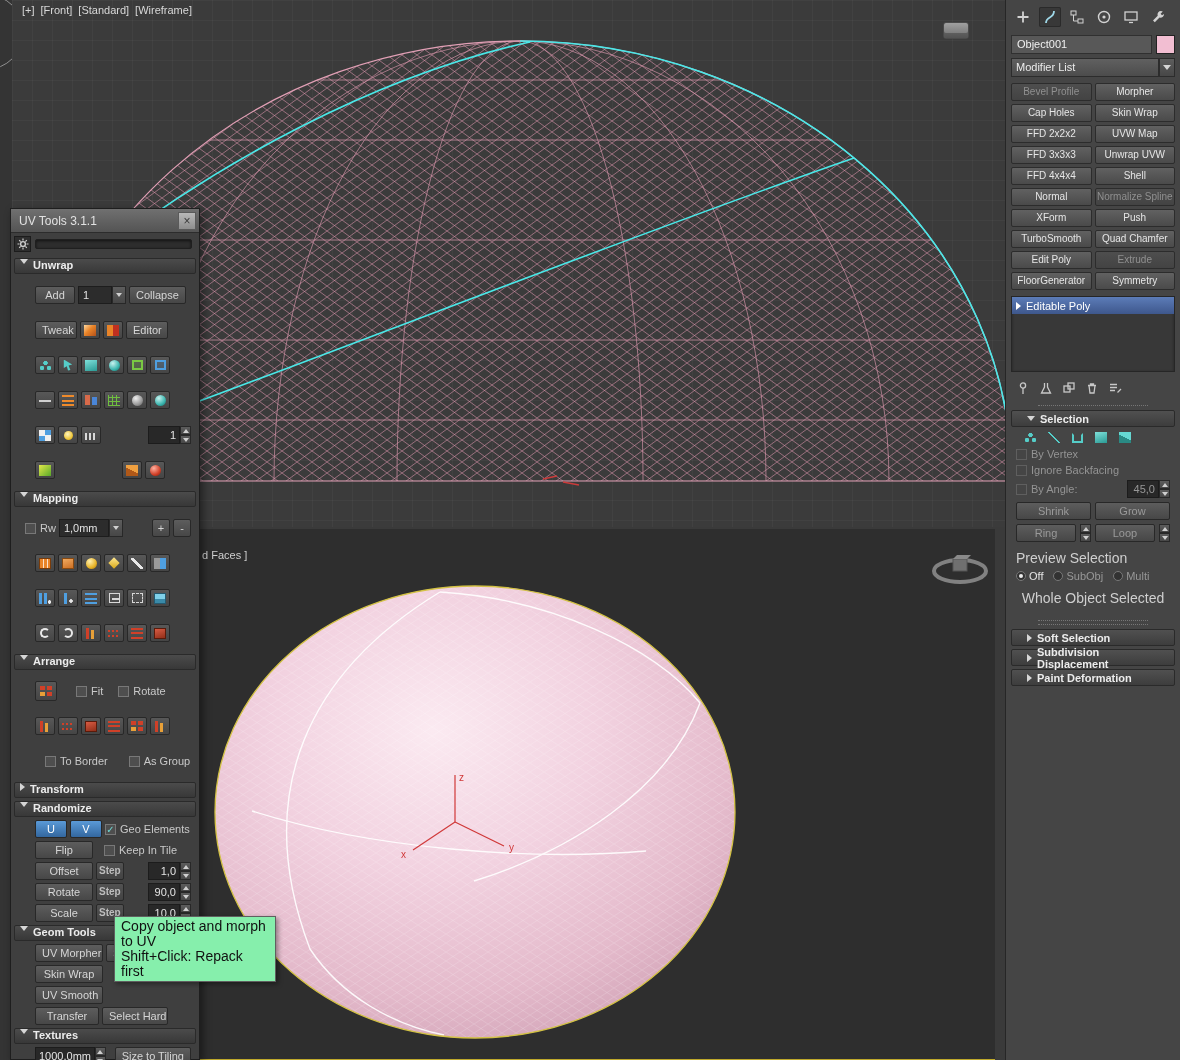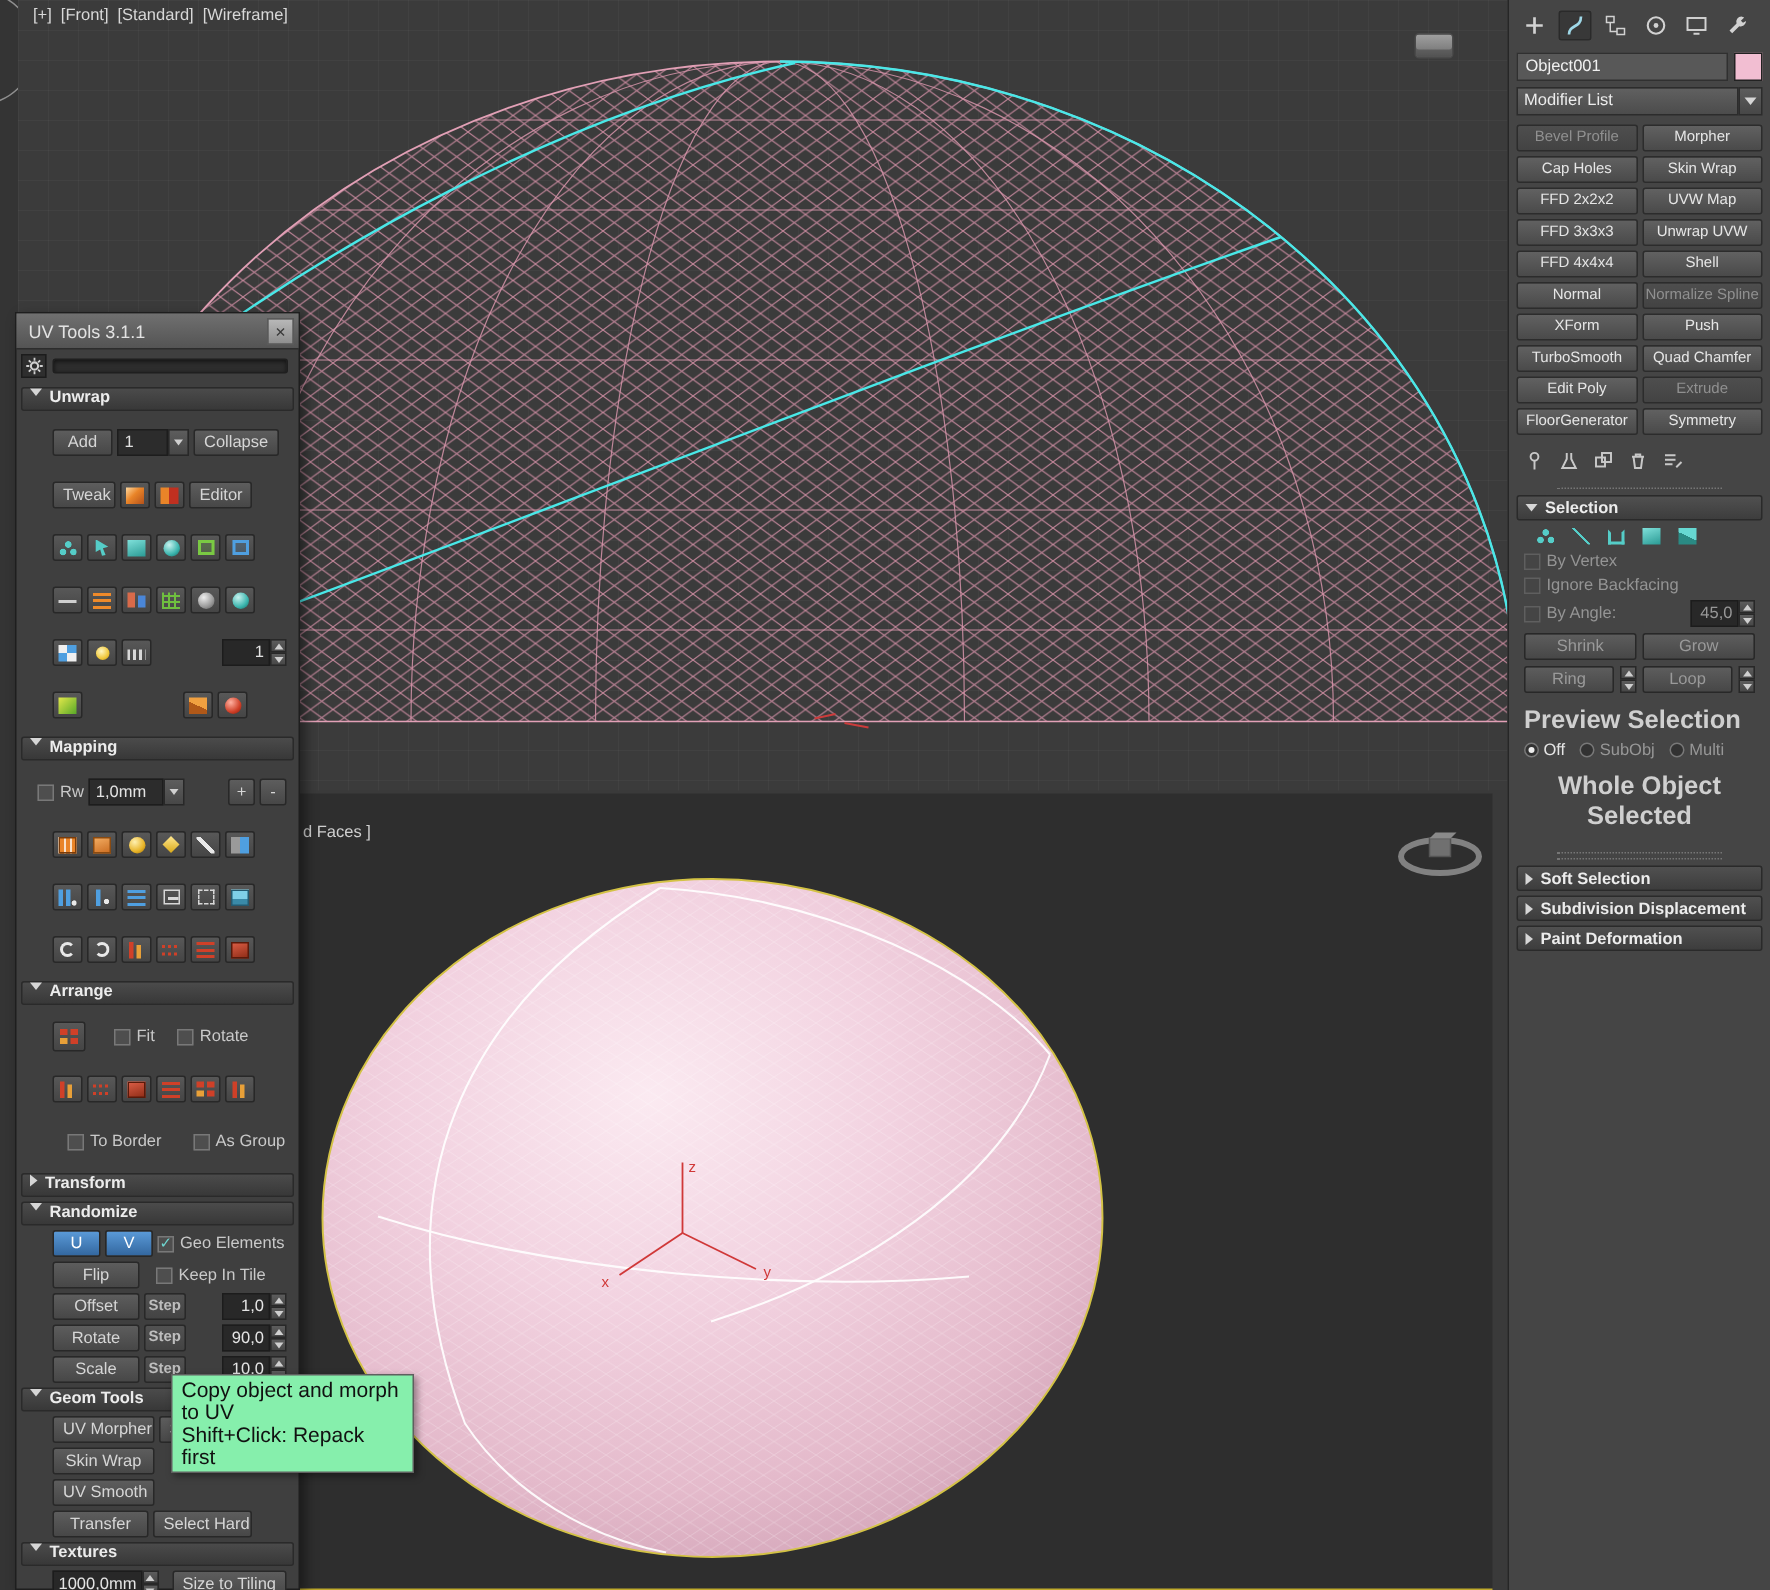--- a/index.html
+++ b/index.html
@@ -114,25 +114,25 @@
   .modlist .dar{width:16px;background:linear-gradient(#5d5d5d,#474747);border:1px solid #2c2c2c;display:flex;align-items:center;justify-content:center;}
   .modlist .dar::after{content:"";border-left:4px solid transparent;border-right:4px solid transparent;border-top:5px solid #d6d6d6;}
   .mgrid{display:grid;grid-template-columns:1fr 1fr;gap:3px;margin:6px 1px;}
   .mbtn{height:18px;background:linear-gradient(#616161,#4a4a4a);border:1px solid #2c2c2c;border-radius:2px;color:#e6e6e6;font-size:10px;line-height:16px;text-align:center;white-space:nowrap;overflow:hidden;}
   .mbtn.disabled{color:#909090;background:linear-gradient(#4e4e4e,#434343);}
   .stack{height:76px;background:#383838;border:1px solid #262626;margin:5px 1px;box-shadow:inset 0 1px 3px rgba(0,0,0,.4);}
   .stack-item{height:17px;background:linear-gradient(#5c7cb8,#3e578c);color:#fff;font-size:11px;display:flex;align-items:center;gap:5px;padding:0 4px;}
   .stack-item .tri-r{border-left-color:#fff;}
   .stacktools{display:flex;gap:9px;padding:4px 6px;}
   .grip{border-top:1px dotted #767676;margin:2px 28px;height:2px;}
-  .cph{height:17px;margin:3px 1px;background:linear-gradient(#505050,#3d3d3d);border:1px solid #2a2a2a;border-radius:2px;display:flex;align-items:center;gap:5px;padding:0 5px;color:#ececec;font-size:11px;font-weight:bold;}
+  .cph{height:17px;margin:3px 1px;background:linear-gradient(#505050,#3d3d3d);border:1px solid #2a2a2a;border-radius:2px;display:flex;align-items:center;gap:5px;padding:0 15px;color:#ececec;font-size:11px;font-weight:bold;}
   .cprow{display:flex;align-items:center;gap:4px;margin:4px 6px;}
   .cprow .btn{flex:1;}
   .sel-icons{display:flex;gap:12px;margin:5px 14px;align-items:center;}
-  .lbl{font-size:17px;color:#cfcfcf;font-weight:bold;}
+  .lbl{font-size:14px;color:#cfcfcf;}
   .radio{display:flex;align-items:center;gap:3px;font-size:11px;color:#979797;}
   .radio .rb{width:10px;height:10px;border-radius:50%;background:#323232;border:1px solid #787878;position:relative;flex:0 0 auto;}
   .radio.sel .rb::after{content:"";position:absolute;inset:2px;border-radius:50%;background:#ececec;}
   .radio.sel{color:#e4e4e4;}
   .center{justify-content:center;text-align:center;}
   svg text{font-family:"Liberation Sans",sans-serif;}
 </style>
 </head>
 <body>
 
@@ -635,20 +635,26 @@
       <div class="mbtn">XForm</div>
       <div class="mbtn">Push</div>
       <div class="mbtn">TurboSmooth</div>
       <div class="mbtn">Quad Chamfer</div>
       <div class="mbtn">Edit Poly</div>
       <div class="mbtn disabled">Extrude</div>
       <div class="mbtn">FloorGenerator</div>
       <div class="mbtn">Symmetry</div>
     </div>
 
+    <div class="stack">
+      <div class="stack-item">
+        <span class="tri-r"></span>
+        <span>Editable Poly</span>
+      </div>
+    </div>
 
     <div class="stacktools">
       <span><svg width="14" height="14" viewBox="0 0 14 14" fill="none" stroke="#c8c8c8" stroke-width="1.3">
             <circle cx="7" cy="4.5" r="2.6"></circle>
             <path d="M7 7v6"></path>
           </svg></span>
       <span><svg width="14" height="14" viewBox="0 0 14 14" fill="none" stroke="#c8c8c8" stroke-width="1.3">
             <path d="M5.5 2v4l-3 6h9l-3-6V2"></path>
           </svg></span>
       <span><svg width="14" height="14" viewBox="0 0 14 14" fill="none" stroke="#c8c8c8" stroke-width="1.3">

